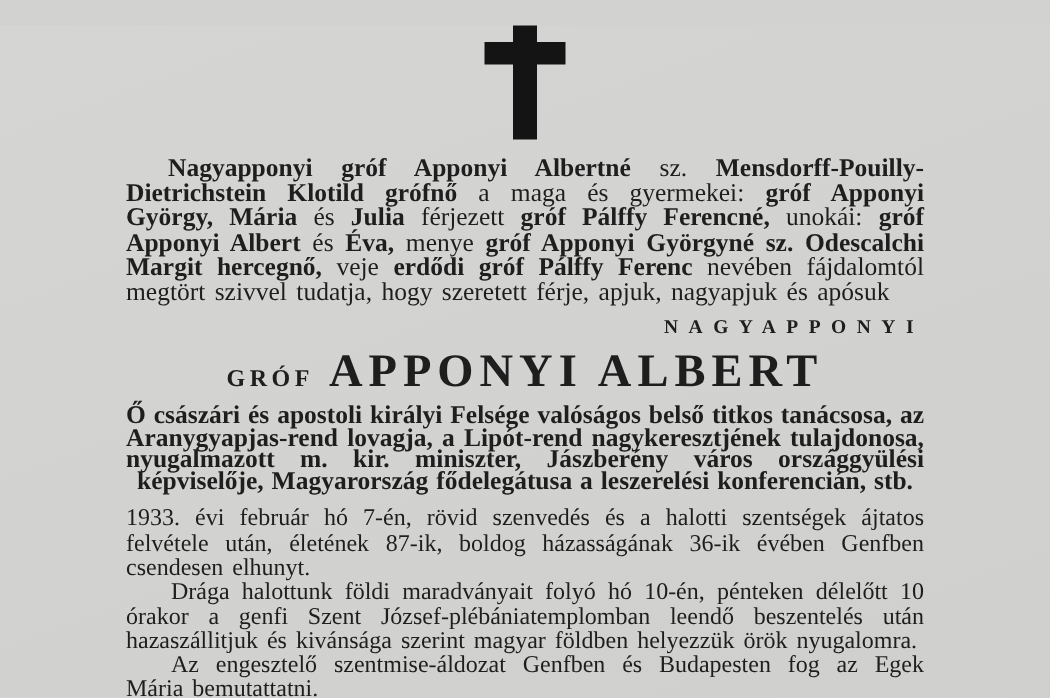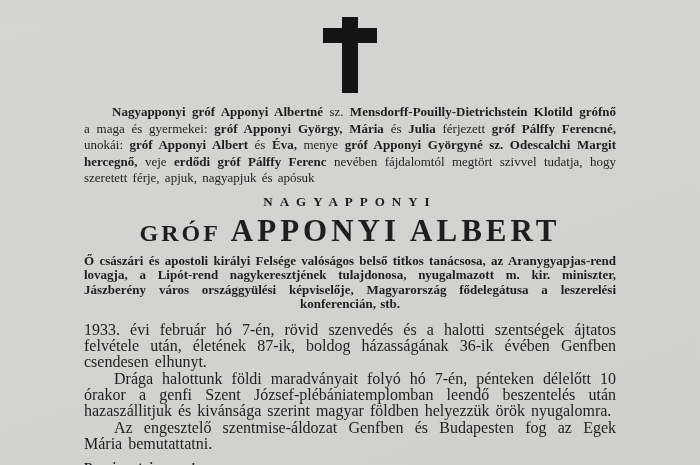--- a/index.html
+++ b/index.html
@@ -30,53 +30,53 @@
     background: #141414;
   }
   .cross .h {
     position: absolute;
     left: 0; top: 11px;
     width: 54px; height: 15px;
     background: #141414;
   }
   .intro {
     margin-top: 11px;
-    font-size: 13px;
+    font-size: 17px;
     line-height: 16.5px;
     text-align: justify;
     text-indent: 28px;
     word-spacing: 2px;
   }
   .intro .b { font-weight: 700; }
   .kicker {
     margin-top: 7px;
-    text-align: center;
+    text-align: right;
     font-weight: 700;
     font-size: 13px;
     letter-spacing: 7px;
   }
   .title {
     margin-top: 2px;
     text-align: center;
     font-weight: 700;
     white-space: nowrap;
   }
   .title .prefix {
-    font-size: 24px;
+    font-size: 16px;
     letter-spacing: 3px;
     margin-right: 10px;
   }
   .title .main {
     font-size: 31px;
     letter-spacing: 4px;
   }
   .honors {
     margin-top: 5px;
     font-weight: 700;
-    font-size: 13px;
+    font-size: 17px;
     line-height: 14.6px;
     text-align: justify;
     text-align-last: center;
     word-spacing: 1px;
   }
   .body-block { margin-top: 10px; }
   .para {
     font-size: 16px;
     line-height: 16.3px;
     text-align: justify;
@@ -106,19 +106,19 @@
   <div class="kicker">NAGYAPPONYI</div>
 
   <h1 class="title">
     <span class="prefix">GRÓF</span><span class="main">APPONYI ALBERT</span>
   </h1>
 
   <p class="honors">Ő császári és apostoli királyi Felsége valóságos belső titkos tanácsosa, az Aranygyapjas-rend lovagja, a Lipót-rend nagykeresztjének tulajdonosa, nyugalmazott m. kir. miniszter, Jászberény város országgyülési képviselője, Magyarország fődelegátusa a leszerelési konferencián, stb.</p>
 
   <div class="body-block">
       <p class="para">1933. évi február hó 7-én, rövid szenvedés és a halotti szentségek ájtatos felvétele után, életének 87-ik, boldog házasságának 36-ik évében Genfben csendesen elhunyt.</p>
-      <p class="para indented">Drága halottunk földi maradványait folyó hó 7-én, pénteken délelőtt 10 órakor a genfi Szent József-plébániatemplomban leendő beszentelés után hazaszállitjuk és kivánsága szerint magyar földben helyezzük örök nyugalomra.</p>
+      <p class="para indented">Drága halottunk földi maradványait folyó hó 10-én, pénteken délelőtt 10 órakor a genfi Szent József-plébániatemplomban leendő beszentelés után hazaszállitjuk és kivánsága szerint magyar földben helyezzük örök nyugalomra.</p>
       <p class="para indented">Az engesztelő szentmise-áldozat Genfben és Budapesten fog az Egek Mária bemutattatni.</p>
     </div>
 
   <div class="closing">Requiescat in pace!</div>
 
 </div>
 
 </body></html>

